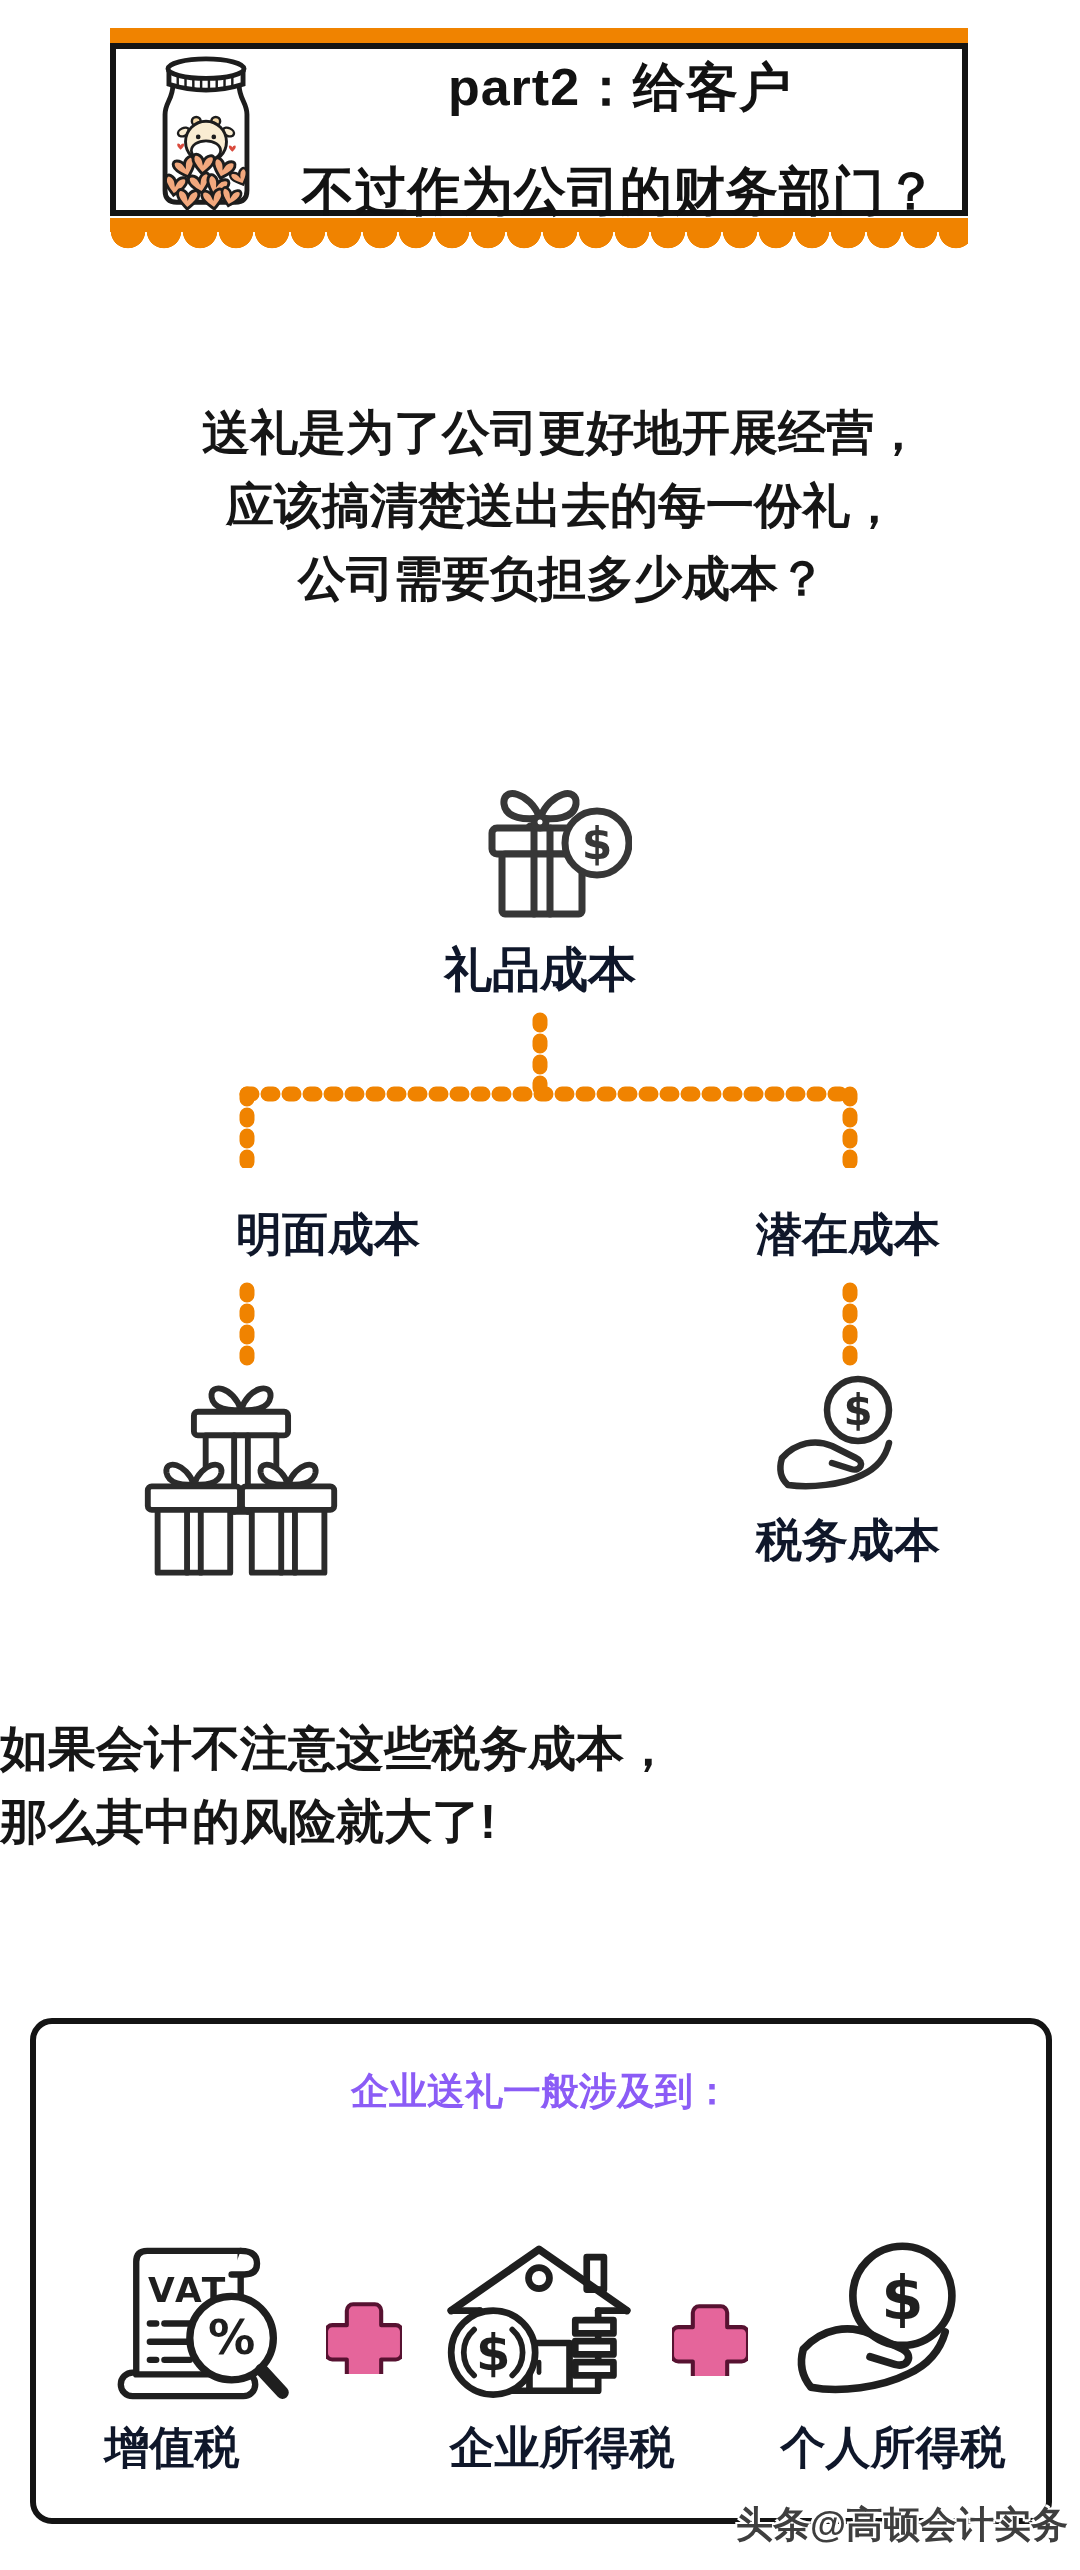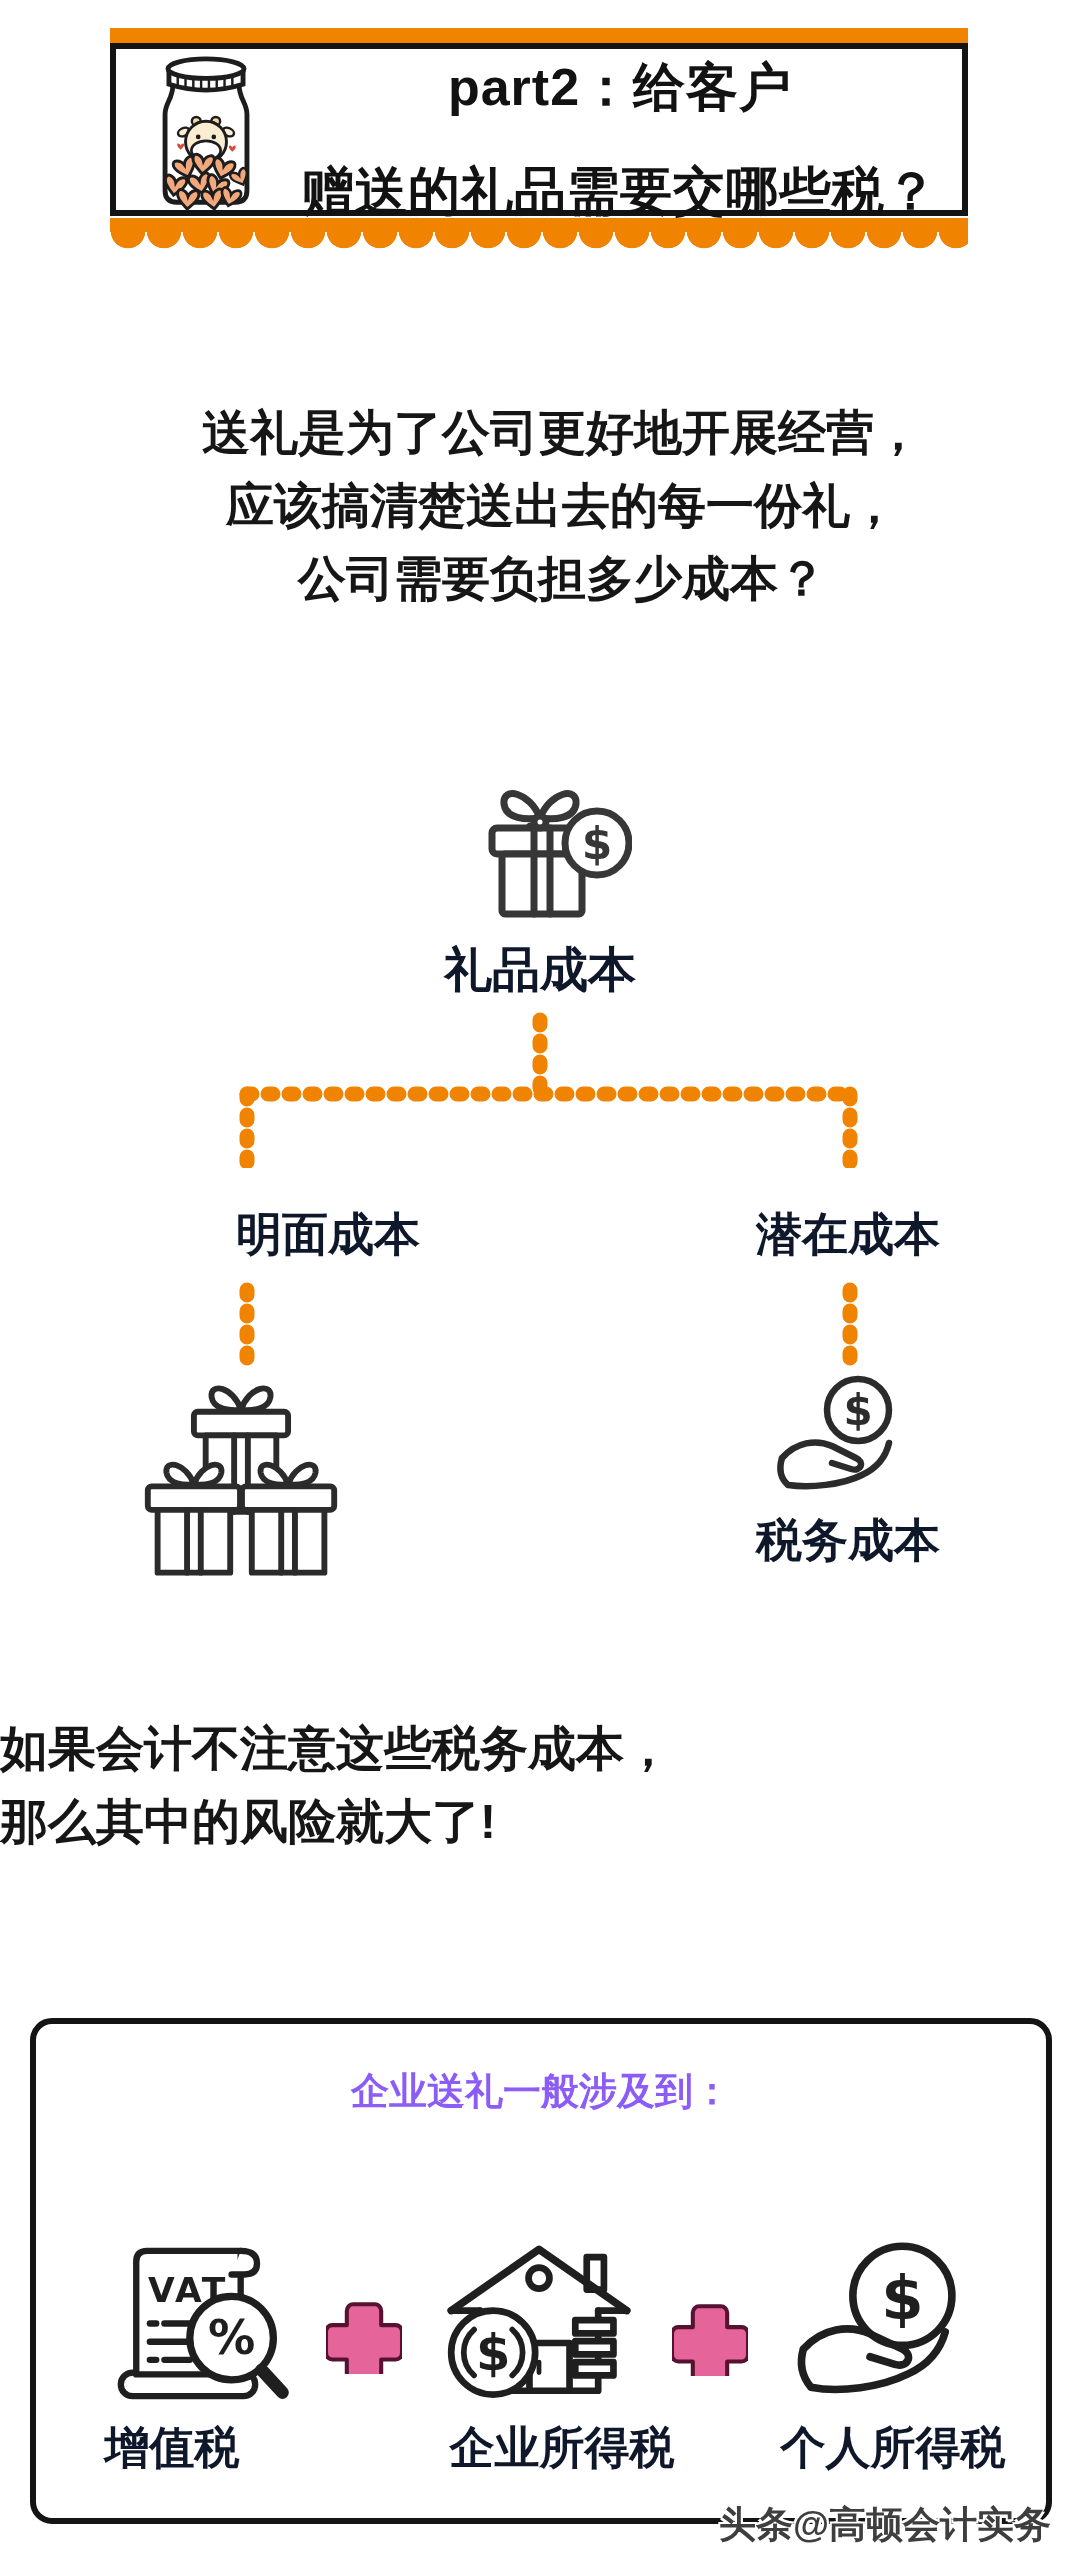--- a/index.html
+++ b/index.html
@@ -62,21 +62,21 @@
   .plus1-svg{left:326px;top:2298px;width:76px;height:76px;}
   .house-svg{left:434px;top:2236px;width:210px;height:172px;}
   .plus2-svg{left:672px;top:2300px;width:76px;height:76px;}
   .hand-big-svg{left:790px;top:2236px;width:200px;height:192px;}
   .item-label{top:2418px;width:300px;font-size:45px;}
   .item-label-1{left:22px;}
   .item-label-2{left:412px;}
   .item-label-3{left:743px;}
   
   .watermark{
-    right:29px;top:2500px;z-index:5;
+    right:12px;top:2500px;z-index:5;
     font-size:37px;font-weight:900;color:#3E3E3E;white-space:nowrap;
     text-shadow:-2px -2px 0 #fff,2px -2px 0 #fff,-2px 2px 0 #fff,2px 2px 0 #fff,0 3px 0 #fff;
   }
   svg text{font-family:"DejaVu Sans",sans-serif;font-weight:bold;}
 </style>
 </head>
 <body>
 
 <div class="abs header-topbar"></div>
 <div class="abs header-box"></div>
@@ -122,21 +122,21 @@
     <use href="#heart" transform="translate(74,125) rotate(20)"></use>
     <use href="#heart" transform="translate(92,118) rotate(-24) scale(0.8)"></use>
     <use href="#heart" transform="translate(42,138) rotate(4)"></use>
     <use href="#heart" transform="translate(66,138) rotate(-8)"></use>
     <use href="#heart" transform="translate(87,137) rotate(14) scale(0.9)"></use>
   </g>
 </svg>
 
 <div class="abs header-title">
   <div>part2：给客户</div>
-  <div>赠送的礼品需要交哪些税？</div>
+  <div>不过作为公司的财务部门？</div>
 </div>
 
 <div class="abs intro">
   <div>送礼是为了公司更好地开展经营，</div>
   <div>应该搞清楚送出去的每一份礼，</div>
   <div>公司需要负担多少成本？</div>
 </div>
 
 <svg class="abs gift-coin-svg" viewBox="0 0 172 152">
   <g stroke="#373737" stroke-width="7" fill="#fff" stroke-linejoin="round" stroke-linecap="round">

